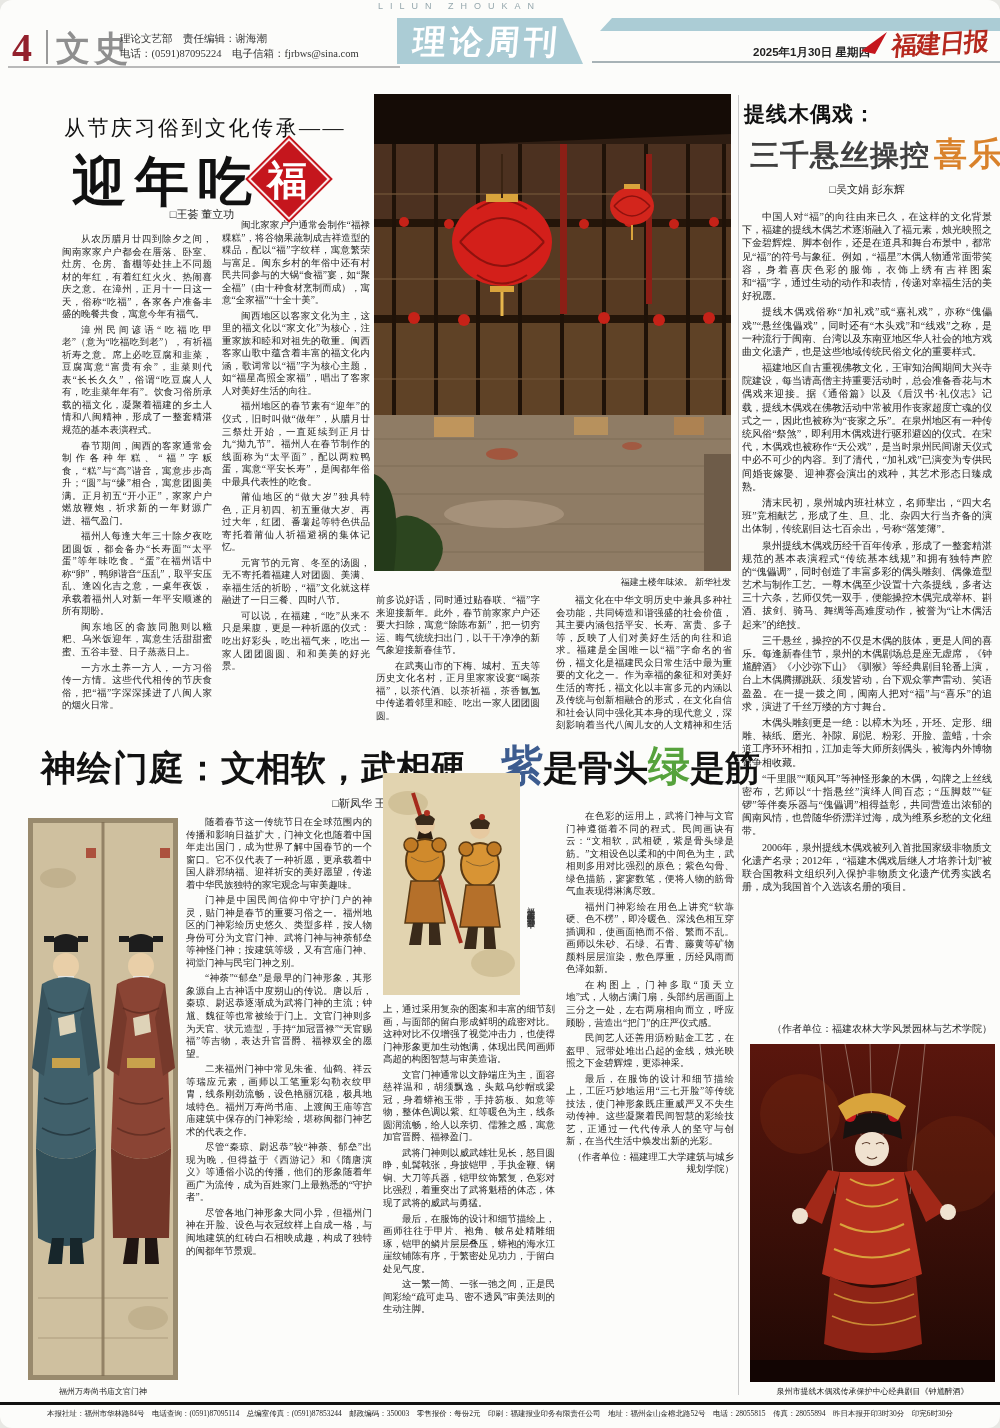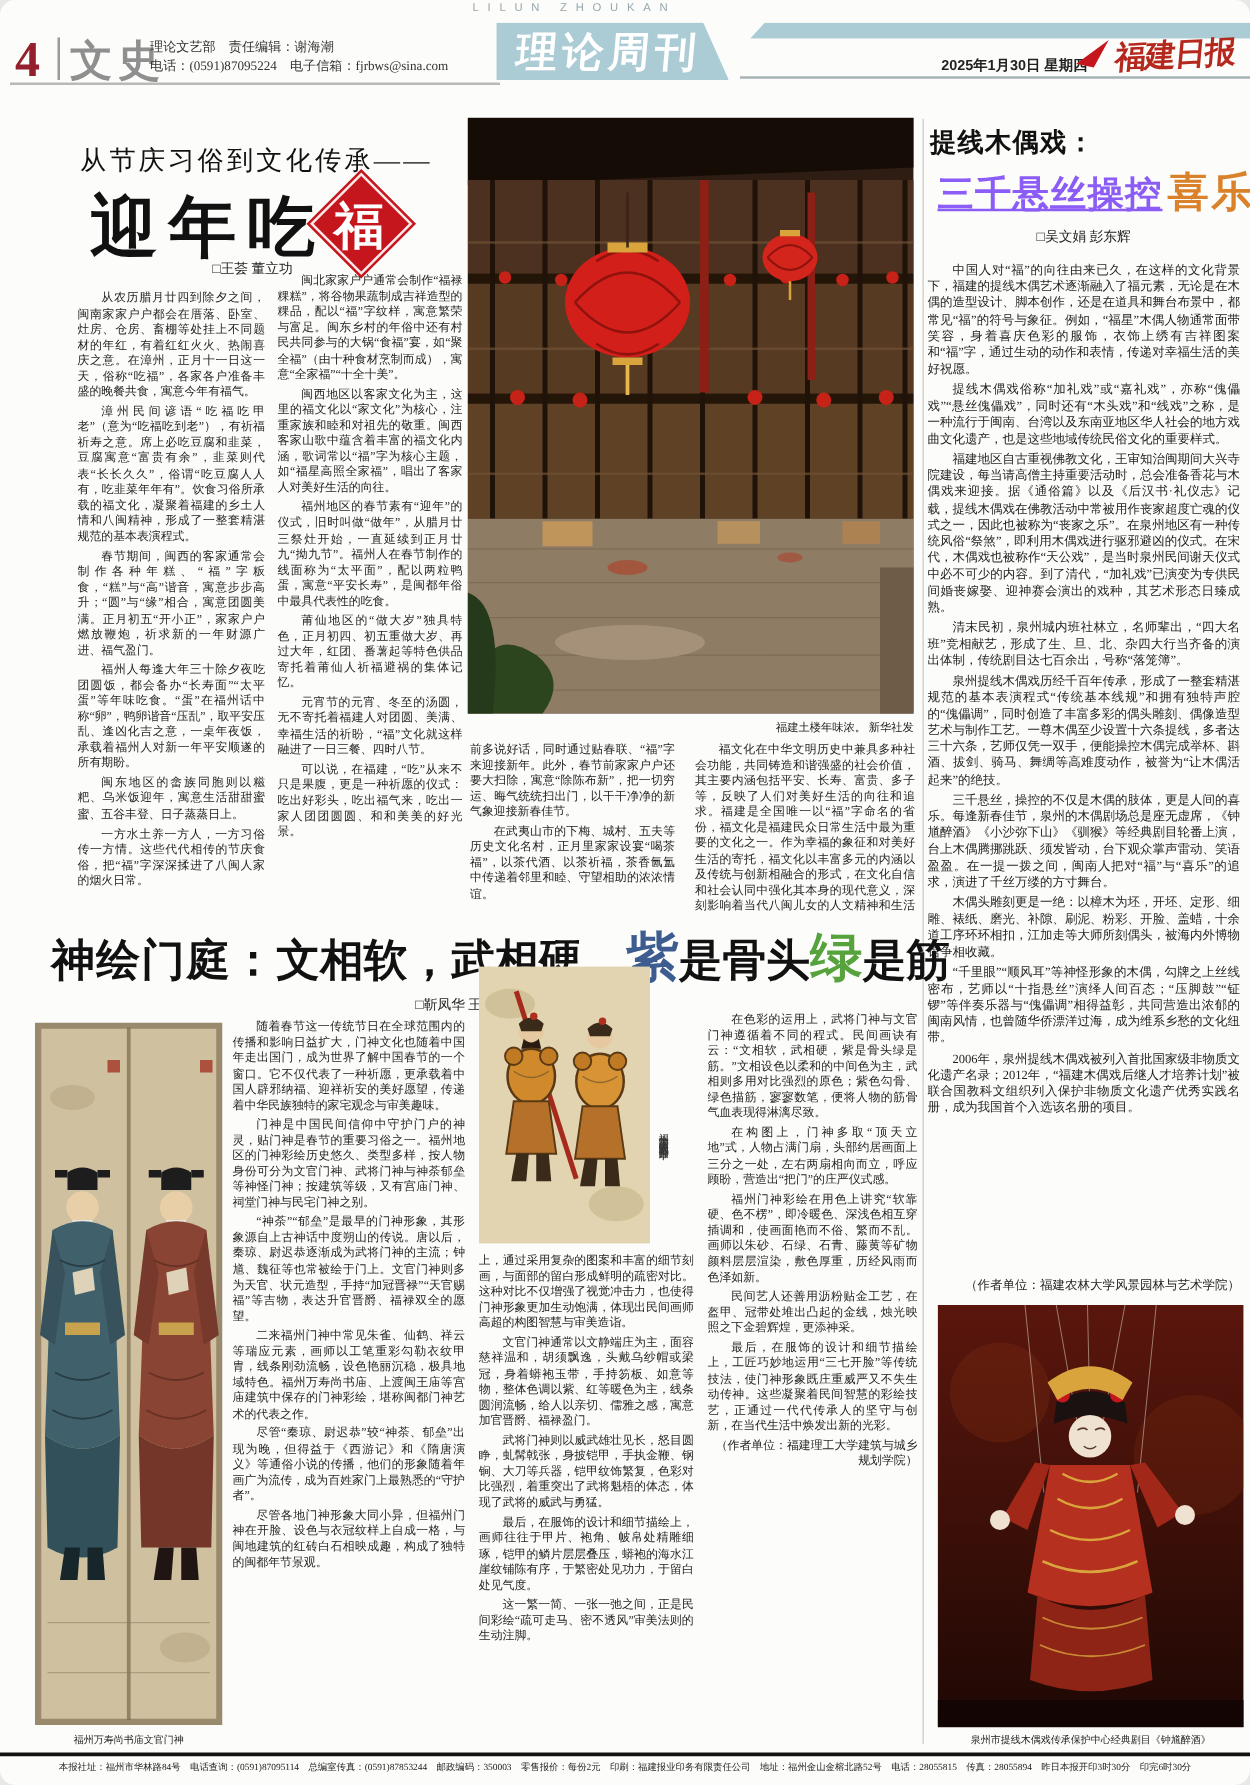--- a/index.html
+++ b/index.html
@@ -39,21 +39,21 @@
   .textcol p{margin:0 0 3px;text-indent:2em;line-height:1.32;}
   .textcol p.noindent{text-indent:0;}
   .textcol p.note{text-indent:0;text-align:right;}
   .fs-main{font-size:9.5px;}
   .fs-right{font-size:10px;}
   .caption{position:absolute;font-size:9px;color:#222;}
   
   .v-rule{position:absolute;left:738px;top:95px;width:1px;height:1300px;background:#c9c9c9;}
   .r-kicker{position:absolute;left:744px;top:100px;font-size:21px;font-weight:bold;color:#111;letter-spacing:1px;}
   .r-title{position:absolute;left:750px;top:132px;white-space:nowrap;}
-  .r-title .blk{font-size:29px;font-weight:bold;color:#8b5cf6;letter-spacing:1px;text-decoration:underline;}
+  .r-title .blk{font-size:29px;font-weight:bold;color:#404040;letter-spacing:1px;}
   .r-title .org{font-size:33px;font-weight:bold;color:#d9822b;letter-spacing:2px;}
   .r-byline{position:absolute;left:742px;top:182px;width:250px;text-align:center;font-size:11px;color:#222;}
   
   .b-title{position:absolute;left:41px;top:738px;width:712px;text-align:center;white-space:nowrap;color:#111;}
   .b-title .t0{font-size:35px;font-weight:600;letter-spacing:1px;}
   .b-title .t-b{font-size:35px;font-weight:bold;}
   .b-title .t-purple{font-size:42px;font-weight:bold;color:#3d5c8f;}
   .b-title .t-green{font-size:42px;font-weight:bold;color:#56a23c;}
   .b-byline{position:absolute;left:240px;top:796px;width:260px;text-align:center;font-size:11px;color:#222;}
   .vcap{position:absolute;writing-mode:vertical-rl;font-size:8px;color:#333;letter-spacing:1px;}
@@ -182,36 +182,36 @@
       <ellipse cx="258" cy="352" rx="10" ry="4" fill="#b3371f" opacity="0.5"></ellipse>
       <path d="M0,477 Q10,400 55,430 Q80,450 60,477 Z" fill="#2c451f"></path>
       <path d="M0,380 Q30,390 20,477 L0,477 Z" fill="#243a1a"></path>
       <rect x="330" y="360" width="27" height="117" fill="#6e5c49"></rect>
     </svg>
   </div>
   <div class="caption" style="left:374px;top:576px;width:357px;text-align:right;">福建土楼年味浓。 新华社发</div>
 
   <div class="textcol fs-main" style="left:376px;top:594px;width:164px;height:136px;">
     <p class="noindent">前多说好话，同时通过贴春联、“福”字来迎接新年。此外，春节前家家户户还要大扫除，寓意“除陈布新”，把一切穷运、晦气统统扫出门，以干干净净的新气象迎接新春佳节。</p>
-    <p>在武夷山市的下梅、城村、五夫等历史文化名村，正月里家家设宴“喝茶福”，以茶代酒、以茶祈福，茶香氤氲中传递着邻里和睦、守望相助的浓浓情谊。</p>
+    <p>在武夷山市的下梅、城村、五夫等历史文化名村，正月里家家设宴“喝茶福”，以茶代酒、以茶祈福，茶香氤氲中传递着邻里和睦、吃出一家人团团圆圆。</p>
   </div>
   <div class="textcol fs-main" style="left:556px;top:594px;width:176px;height:136px;">
     <p>福文化在中华文明历史中兼具多种社会功能，共同铸造和谐强盛的社会价值，其主要内涵包括平安、长寿、富贵、多子等，反映了人们对美好生活的向往和追求。福建是全国唯一以“福”字命名的省份，福文化是福建民众日常生活中最为重要的文化之一。作为幸福的象征和对美好生活的寄托，福文化以丰富多元的内涵以及传统与创新相融合的形式，在文化自信和社会认同中强化其本身的现代意义，深刻影响着当代八闽儿女的人文精神和生活方式。</p>
 
   </div>
 
   <div class="v-rule"></div>
   <div class="r-kicker">提线木偶戏：</div>
   <div class="r-title">
     <span class="blk">三千悬丝操控</span>
     <span class="org">喜乐</span>
   </div>
   <div class="r-byline">□吴文娟 彭东辉</div>
   <div class="textcol fs-right" style="left:742px;top:210px;width:250px;height:812px;">
-    <p>中国人对“福”的向往由来已久，在这样的文化背景下，福建的提线木偶艺术逐渐融入了福元素，无论是在木偶的造型设计、脚本创作，还是在道具和舞台布景中，都常见“福”的符号与象征。例如，“福星”木偶人物通常面带笑容，身着喜庆色彩的服饰，衣饰上绣有吉祥图案和“福”字，通过生动的动作和表情，传递对幸福生活的美好祝愿。</p>
+    <p>中国人对“福”的向往由来已久，在这样的文化背景下，福建的提线木偶艺术逐渐融入了福元素，烛光映照之下金碧辉煌、脚本创作，还是在道具和舞台布景中，都常见“福”的符号与象征。例如，“福星”木偶人物通常面带笑容，身着喜庆色彩的服饰，衣饰上绣有吉祥图案和“福”字，通过生动的动作和表情，传递对幸福生活的美好祝愿。</p>
     <p>提线木偶戏俗称“加礼戏”或“嘉礼戏”，亦称“傀儡戏”“悬丝傀儡戏”，同时还有“木头戏”和“线戏”之称，是一种流行于闽南、台湾以及东南亚地区华人社会的地方戏曲文化遗产，也是这些地域传统民俗文化的重要样式。</p>
     <p>福建地区自古重视佛教文化，王审知治闽期间大兴寺院建设，每当请高僧主持重要活动时，总会准备香花与木偶戏来迎接。据《通俗篇》以及《后汉书·礼仪志》记载，提线木偶戏在佛教活动中常被用作丧家超度亡魂的仪式之一，因此也被称为“丧家之乐”。在泉州地区有一种传统风俗“祭煞”，即利用木偶戏进行驱邪避凶的仪式。在宋代，木偶戏也被称作“天公戏”，是当时泉州民间谢天仪式中必不可少的内容。到了清代，“加礼戏”已演变为专供民间婚丧嫁娶、迎神赛会演出的戏种，其艺术形态日臻成熟。</p>
     <p>清末民初，泉州城内班社林立，名师辈出，“四大名班”竞相献艺，形成了生、旦、北、杂四大行当齐备的演出体制，传统剧目达七百余出，号称“落笼簿”。</p>
     <p>泉州提线木偶戏历经千百年传承，形成了一整套精湛规范的基本表演程式“传统基本线规”和拥有独特声腔的“傀儡调”，同时创造了丰富多彩的偶头雕刻、偶像造型艺术与制作工艺。一尊木偶至少设置十六条提线，多者达三十六条，艺师仅凭一双手，便能操控木偶完成举杯、斟酒、拔剑、骑马、舞绸等高难度动作，被誉为“让木偶活起来”的绝技。</p>
     <p>三千悬丝，操控的不仅是木偶的肢体，更是人间的喜乐。每逢新春佳节，泉州的木偶剧场总是座无虚席，《钟馗醉酒》《小沙弥下山》《驯猴》等经典剧目轮番上演，台上木偶腾挪跳跃、须发皆动，台下观众掌声雷动、笑语盈盈。在一提一拨之间，闽南人把对“福”与“喜乐”的追求，演进了千丝万缕的方寸舞台。</p>
     <p>木偶头雕刻更是一绝：以樟木为坯，开坯、定形、细雕、裱纸、磨光、补隙、刷泥、粉彩、开脸、盖蜡，十余道工序环环相扣，江加走等大师所刻偶头，被海内外博物馆争相收藏。</p>
     <p>“千里眼”“顺风耳”等神怪形象的木偶，勾牌之上丝线密布，艺师以“十指悬丝”演绎人间百态；“压脚鼓”“钲锣”等伴奏乐器与“傀儡调”相得益彰，共同营造出浓郁的闽南风情，也曾随华侨漂洋过海，成为维系乡愁的文化纽带。</p>
     <p>2006年，泉州提线木偶戏被列入首批国家级非物质文化遗产名录；2012年，“福建木偶戏后继人才培养计划”被联合国教科文组织列入保护非物质文化遗产优秀实践名册，成为我国首个入选该名册的项目。</p>
   </div>
   <div class="textcol fs-right" style="left:742px;top:1022px;width:250px;height:16px;">
@@ -370,22 +370,22 @@
   <div class="textcol fs-main" style="left:383px;top:1003px;width:172px;height:386px;">
     <p class="noindent">上，通过采用复杂的图案和丰富的细节刻画，与面部的留白形成鲜明的疏密对比。这种对比不仅增强了视觉冲击力，也使得门神形象更加生动饱满，体现出民间画师高超的构图智慧与审美造诣。</p>
     <p>文官门神通常以文静端庄为主，面容慈祥温和，胡须飘逸，头戴乌纱帽或梁冠，身着蟒袍玉带，手持笏板、如意等物，整体色调以紫、红等暖色为主，线条圆润流畅，给人以亲切、儒雅之感，寓意加官晋爵、福禄盈门。</p>
     <p>武将门神则以威武雄壮见长，怒目圆睁，虬髯戟张，身披铠甲，手执金鞭、钢锏、大刀等兵器，铠甲纹饰繁复，色彩对比强烈，着重突出了武将魁梧的体态，体现了武将的威武与勇猛。</p>
     <p>最后，在服饰的设计和细节描绘上，画师往往于甲片、袍角、帔帛处精雕细琢，铠甲的鳞片层层叠压，蟒袍的海水江崖纹铺陈有序，于繁密处见功力，于留白处见气度。</p>
     <p>这一繁一简、一张一弛之间，正是民间彩绘“疏可走马、密不透风”审美法则的生动注脚。</p>
   </div>
 
   <div class="textcol fs-main" style="left:566px;top:810px;width:168px;height:584px;">
     <p>在色彩的运用上，武将门神与文官门神遵循着不同的程式。民间画诀有云：“文相软，武相硬，紫是骨头绿是筋。”文相设色以柔和的中间色为主，武相则多用对比强烈的原色；紫色勾骨、绿色描筋，寥寥数笔，便将人物的筋骨气血表现得淋漓尽致。</p>
+    <p>福州门神彩绘在用色上讲究“软靠硬、色不楞”，即冷暖色、深浅色相互穿插调和，使画面艳而不俗、繁而不乱。画师以朱砂、石绿、石青、藤黄等矿物颜料层层渲染，敷色厚重，历经风雨而色泽如新。</p>
     <p>在构图上，门神多取“顶天立地”式，人物占满门扇，头部约居画面上三分之一处，左右两扇相向而立，呼应顾盼，营造出“把门”的庄严仪式感。</p>
-    <p>福州门神彩绘在用色上讲究“软靠硬、色不楞”，即冷暖色、深浅色相互穿插调和，使画面艳而不俗、繁而不乱。画师以朱砂、石绿、石青、藤黄等矿物颜料层层渲染，敷色厚重，历经风雨而色泽如新。</p>
     <p>民间艺人还善用沥粉贴金工艺，在盔甲、冠带处堆出凸起的金线，烛光映照之下金碧辉煌，更添神采。</p>
     <p>最后，在服饰的设计和细节描绘上，工匠巧妙地运用“三七开脸”等传统技法，使门神形象既庄重威严又不失生动传神。这些凝聚着民间智慧的彩绘技艺，正通过一代代传承人的坚守与创新，在当代生活中焕发出新的光彩。</p>
     <p class="note">（作者单位：福建理工大学建筑与城乡规划学院）</p>
   </div>
 
   <div class="foot-rule"></div>
   <div class="foot-text">本报社址：福州市华林路84号　电话查询：(0591)87095114　总编室传真：(0591)87853244　邮政编码：350003　零售报价：每份2元　印刷：福建报业印务有限责任公司　地址：福州金山金榕北路52号　电话：28055815　传真：28055894　昨日本报开印3时30分　印完6时30分</div>
 
 </div>
 

